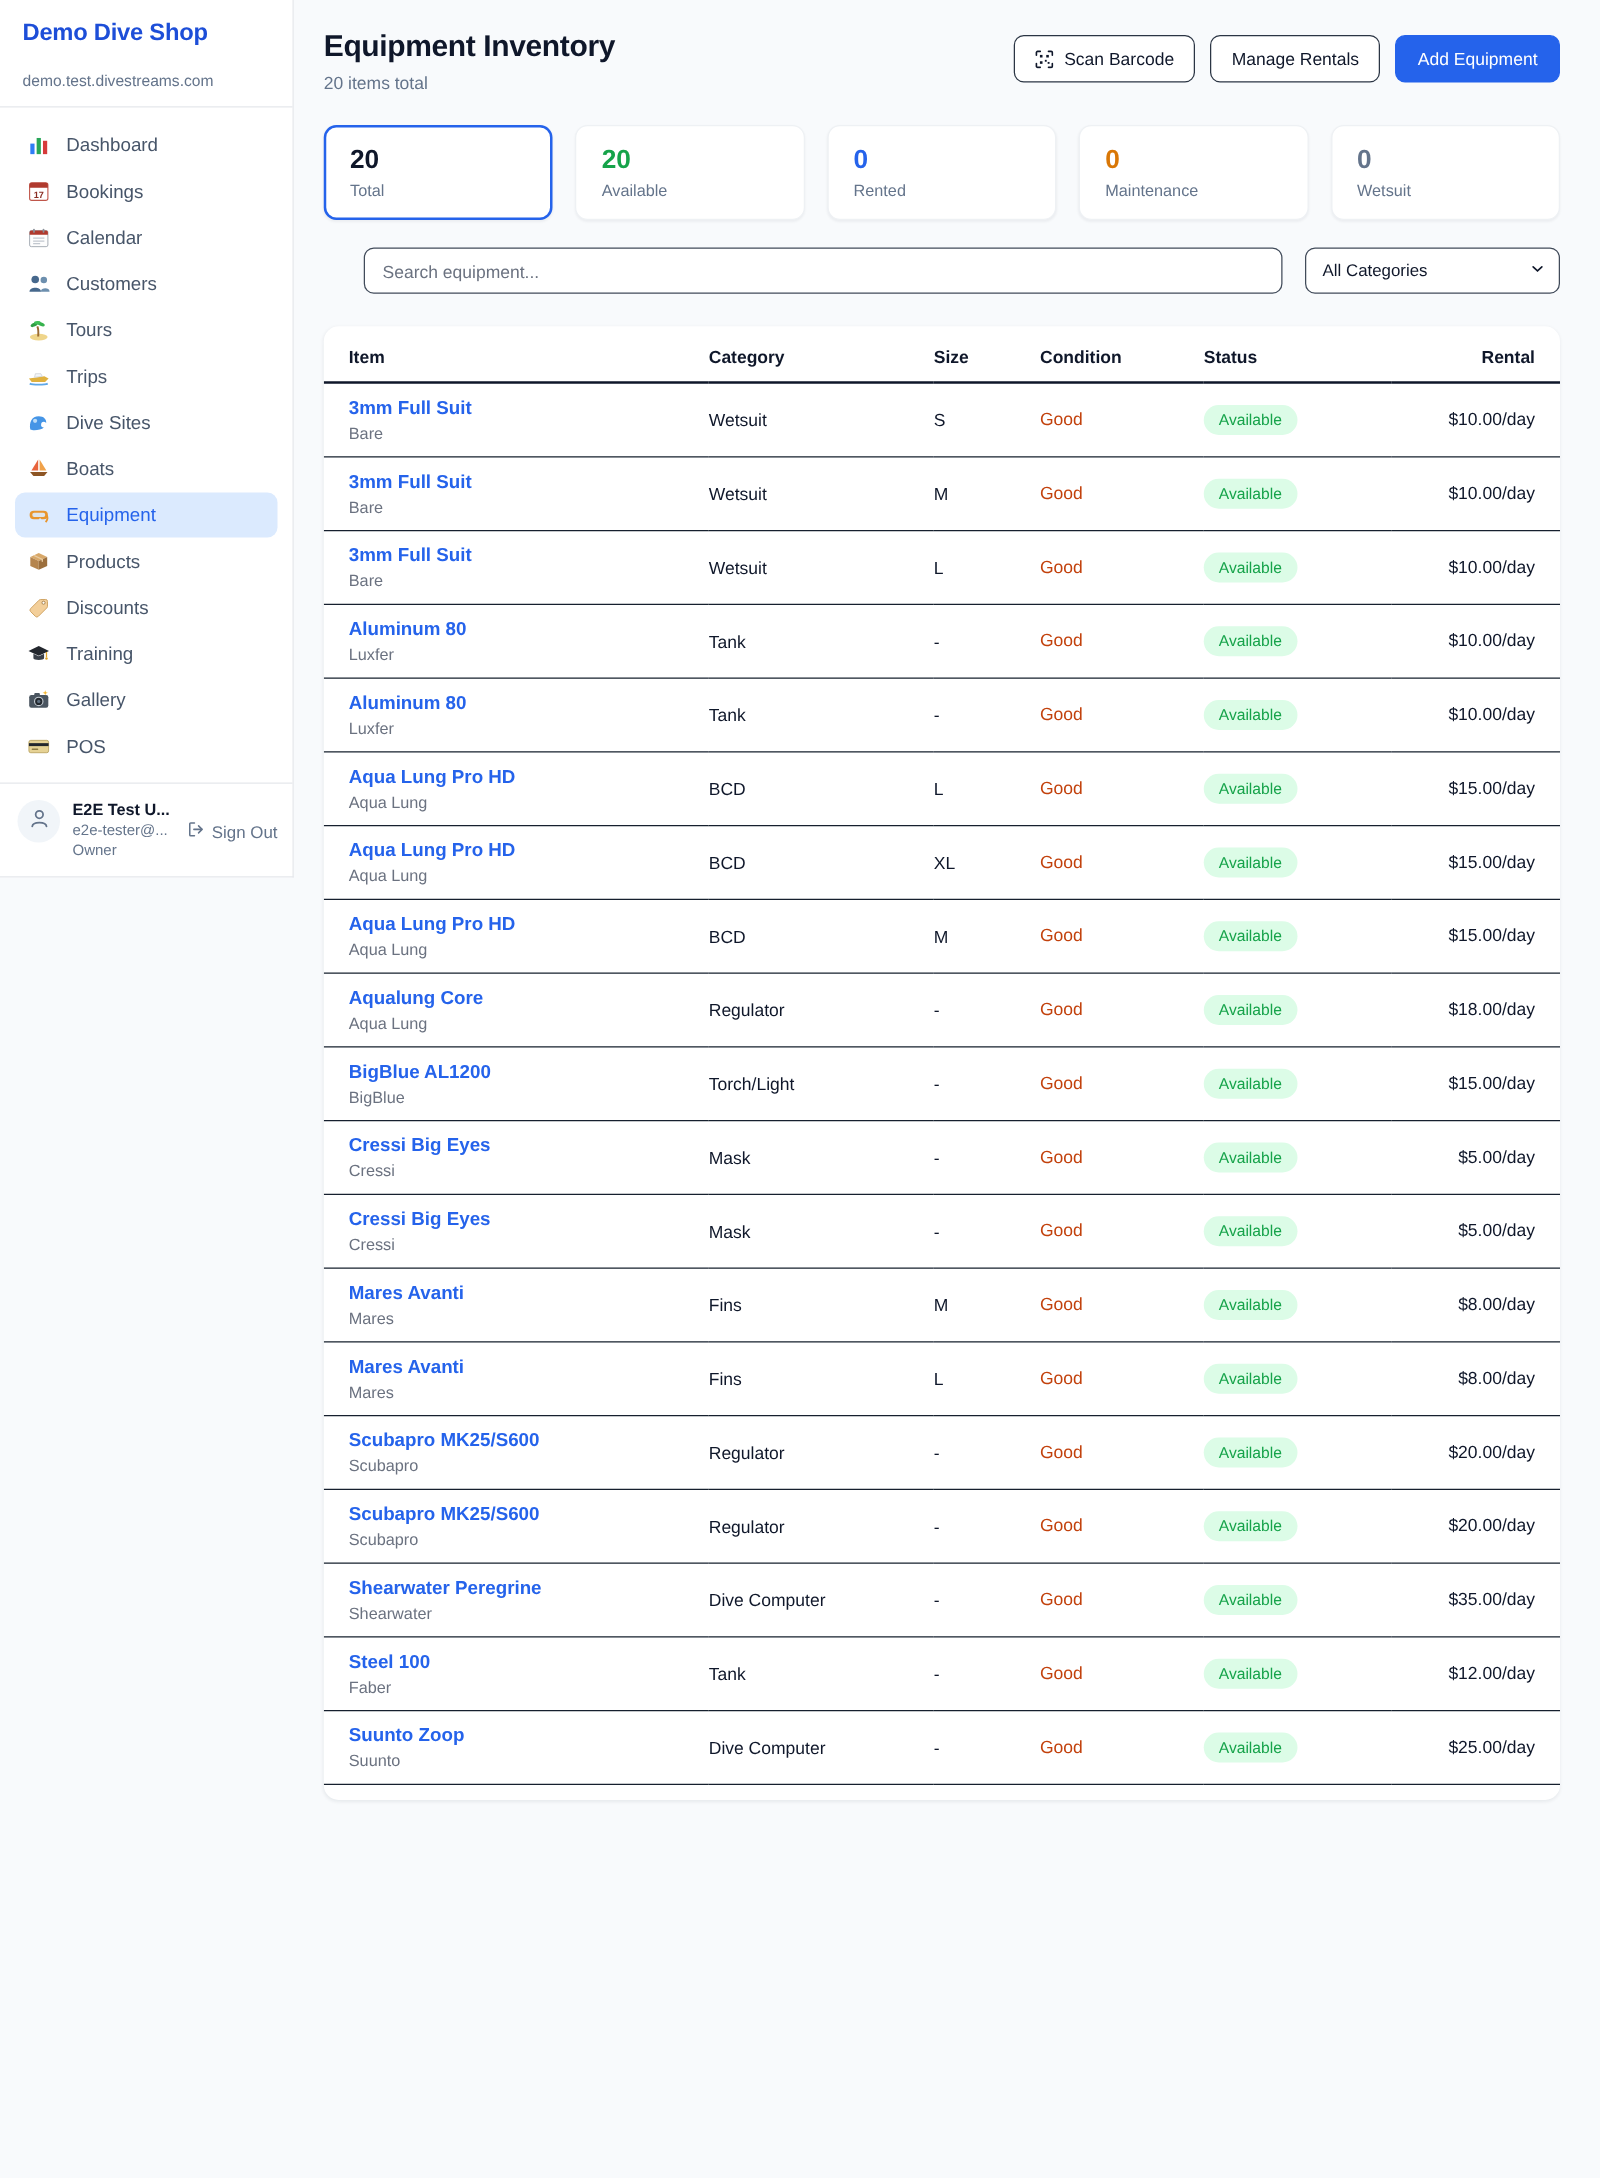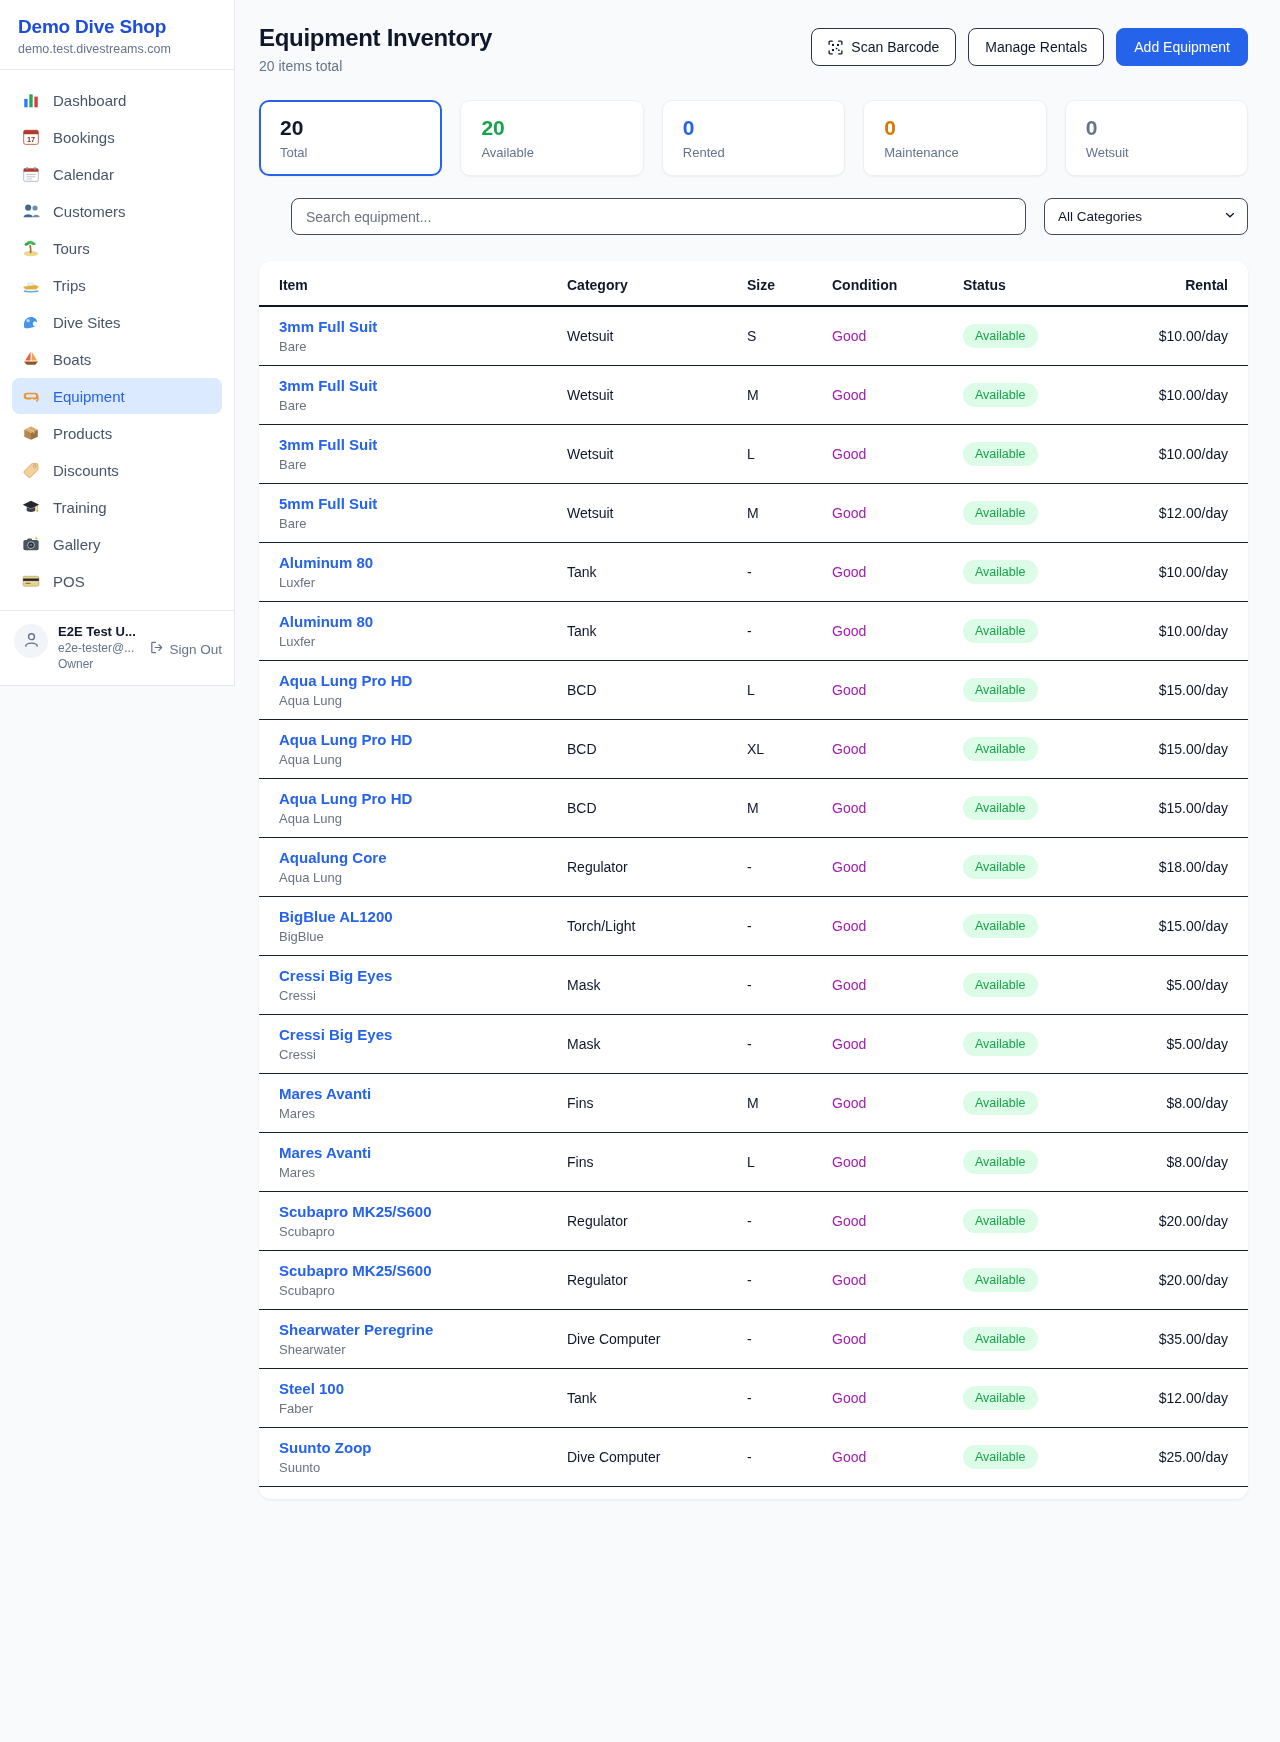--- a/index.html
+++ b/index.html
@@ -13,21 +13,21 @@
   }
   
   .sidebar {
     position:absolute; left:0; top:0; width:235px;
     background:#ffffff;
     border-right:1px solid #e5e7eb;
     border-bottom:1px solid #e5e7eb;
   }
   .brand { padding:16px 18px 13px 18px; border-bottom:1px solid #e5e7eb; }
   .brand-name { font-size:19px; font-weight:bold; color:#1d4ed8; letter-spacing:-0.2px; }
-  .brand-domain { font-size:12.5px; color:#64748b; margin-top:4px; }
+  .brand-domain { font-size:12.5px; color:#64748b; margin-top:20px; }
   .nav { padding:12px 12px 10px 12px; }
   .nav-item {
     display:flex; align-items:center; gap:13px;
     padding:9px 10px; margin-bottom:1px;
     border-radius:8px; cursor:pointer;
     font-size:15px; color:#475569;
   }
   .nav-item.active { background:#dbeafe; color:#2563eb; font-weight:500; }
   .nav-icon { width:18px; height:18px; display:inline-flex; flex:0 0 18px; }
   .nav-icon svg { width:18px; height:18px; }
@@ -109,21 +109,21 @@
     text-align:left; font-size:14px; font-weight:bold; color:#0f172a;
     padding:16px 0 12px 0;
     border-bottom:2px solid #0f172a;
   }
   th.num, td.num { text-align:right; padding-right:20px; }
   th:first-child, td:first-child { padding-left:20px; }
   td { padding:11px 0; border-bottom:1.5px solid #16202e; vertical-align:middle; }
   .item-link { font-size:15px; font-weight:bold; color:#2563eb; cursor:pointer; }
   .item-brand { font-size:13px; color:#6b7280; margin-top:4px; }
   .cell-plain { font-size:14px; color:#0f172a; }
-  .cond-link { font-size:14px; color:#a21caf; cursor:pointer; }
+  .cond-link { font-size:14px; color:#c2410c; cursor:pointer; }
   .badge {
     display:inline-block; background:#dcfce7; color:#16a34a;
     font-size:12.5px; padding:5px 12px; border-radius:999px;
   }
   .price { font-size:14px; color:#0f172a; }
   col.c-item { width:auto; }
   col.c-cat { width:180px; }
   col.c-size { width:85px; }
   col.c-cond { width:131px; }
   col.c-status { width:150px; }
@@ -425,31 +425,20 @@
               <div class="item-brand">Bare</div>
             </td>
             <td class="cell-plain">Wetsuit</td>
             <td class="cell-plain">L</td>
             <td><span class="cond-link">Good</span></td>
             <td><span class="badge">Available</span></td>
             <td class="num"><span class="price">$10.00/day</span></td>
           </tr>
           <tr>
             <td>
-              <div class="item-link">5mm Full Suit</div>
-              <div class="item-brand">Bare</div>
-            </td>
-            <td class="cell-plain">Wetsuit</td>
-            <td class="cell-plain">M</td>
-            <td><span class="cond-link">Good</span></td>
-            <td><span class="badge">Available</span></td>
-            <td class="num"><span class="price">$12.00/day</span></td>
-          </tr>
-          <tr>
-            <td>
               <div class="item-link">Aluminum 80</div>
               <div class="item-brand">Luxfer</div>
             </td>
             <td class="cell-plain">Tank</td>
             <td class="cell-plain">-</td>
             <td><span class="cond-link">Good</span></td>
             <td><span class="badge">Available</span></td>
             <td class="num"><span class="price">$10.00/day</span></td>
           </tr>
           <tr>

